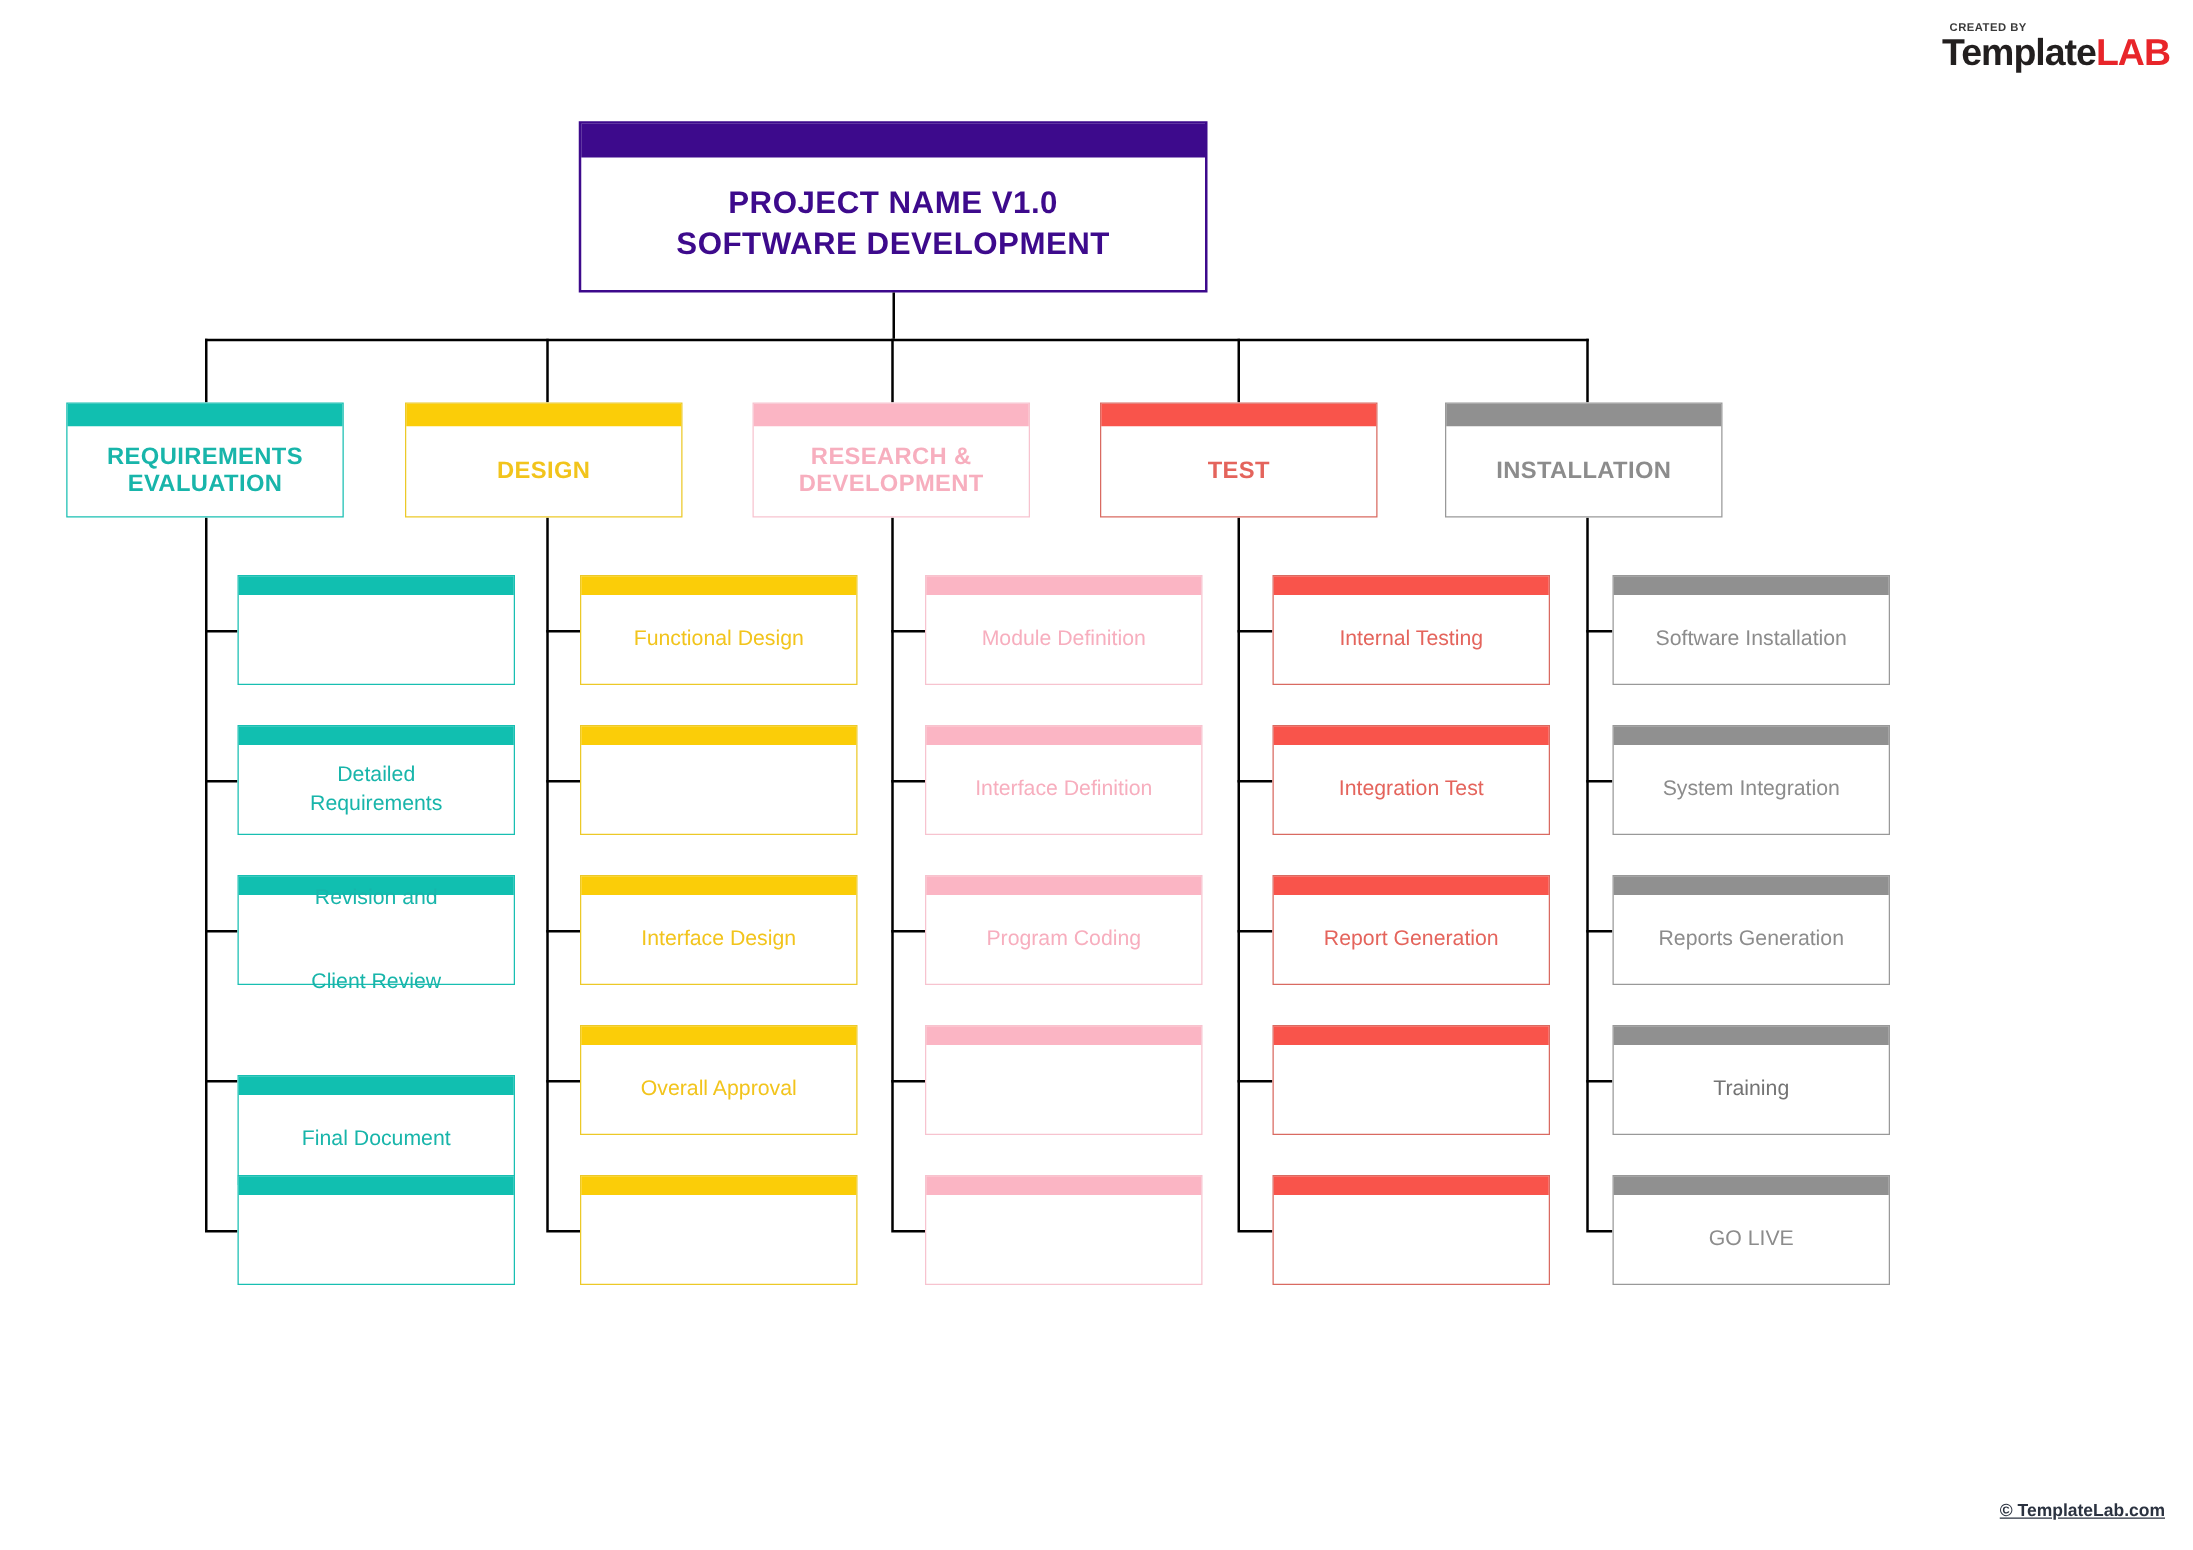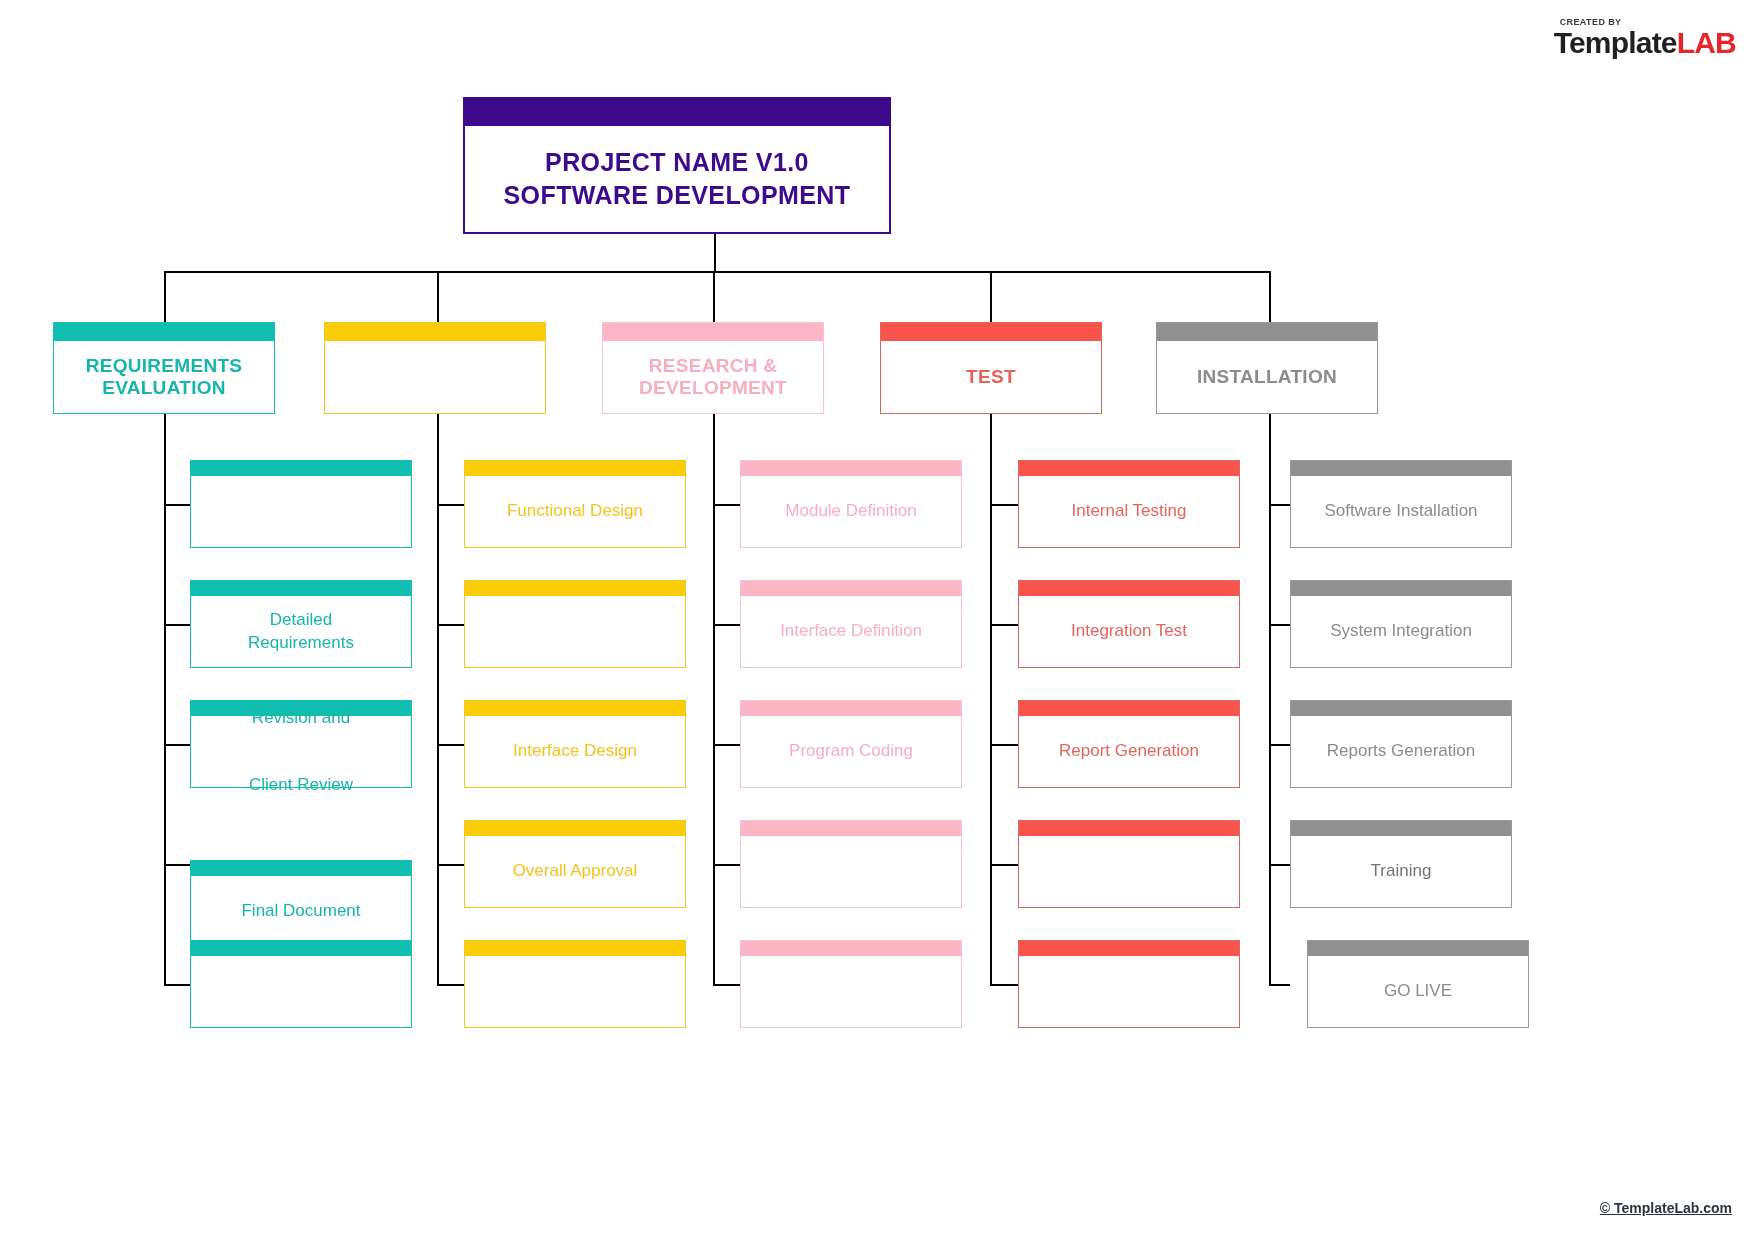--- a/index.html
+++ b/index.html
@@ -21,21 +21,21 @@
     letter-spacing: .4px; text-align: left;
     margin-left: 6px; margin-bottom: 1px;
   }
   .logo-word { font-size: 30px; font-weight: bold; letter-spacing: -.8px; }
   .logo-a { color: #221f1f; }
   .logo-b { color: #e8252a; }
 
   
   .root {
     position: absolute;
-    left: 463px; top: 97px; width: 428px; height: 137px;
+    left: 463px; top: 97px; width: 503px; height: 137px;
     border: 2px solid #3d0a8c;
     background: #ffffff;
   }
   .root-bar { height: 27px; background: #3d0a8c; }
   .root-body {
     height: calc(100% - 27px);
     display: flex; flex-direction: column;
     align-items: center; justify-content: center;
     gap: 4px;
   }
@@ -172,20 +172,23 @@
         <div class="leaf-body" style="color: rgb(24, 181, 170);">
           <div class="leaf-label">Final Document</div>
         </div>
       </div>
       <div class="leaf" style="left: 190px; top: 940px; border: 1px solid rgb(24, 191, 178);">
         <div class="leaf-bar" style="background: rgb(17, 191, 176);"></div>
         <div class="leaf-body" style="color: rgb(24, 181, 170);"></div>
       </div>
       <div class="cat" style="left: 324px; top: 322px; border: 1px solid rgb(236, 201, 40);">
         <div class="cat-bar" style="background: rgb(251, 205, 8);"></div>
+        <div class="cat-body" style="color: rgb(242, 196, 28);">
+          <div class="cat-label">DESIGN</div>
+        </div>
       </div>
       <div class="leaf" style="left: 464px; top: 460px; border: 1px solid rgb(236, 201, 40);">
         <div class="leaf-bar" style="background: rgb(251, 205, 8);"></div>
         <div class="leaf-body" style="color: rgb(242, 196, 28);">
           <div class="leaf-label">Functional Design</div>
         </div>
       </div>
       <div class="leaf" style="left: 464px; top: 580px; border: 1px solid rgb(236, 201, 40);">
         <div class="leaf-bar" style="background: rgb(251, 205, 8);"></div>
       </div>
@@ -293,21 +296,21 @@
         <div class="leaf-body" style="color: rgb(140, 140, 140);">
           <div class="leaf-label">Reports Generation</div>
         </div>
       </div>
       <div class="leaf" style="left: 1290px; top: 820px; border: 1px solid rgb(153, 153, 153);">
         <div class="leaf-bar" style="background: rgb(144, 144, 144);"></div>
         <div class="leaf-body" style="color: #737373;">
           <div class="leaf-label">Training</div>
         </div>
       </div>
-      <div class="leaf" style="left: 1290px; top: 940px; border: 1px solid rgb(153, 153, 153); margin-left: 17px;">
+      <div class="leaf" style="left: 1290px; top: 940px; border: 1px solid rgb(153, 153, 153);">
         <div class="leaf-bar" style="background: rgb(144, 144, 144);"></div>
         <div class="leaf-body" style="color: rgb(140, 140, 140);">
           <div class="leaf-label">GO LIVE</div>
         </div>
       </div>
     </div>
 
   <div class="footer">© TemplateLab.com</div>
 </div>
 

